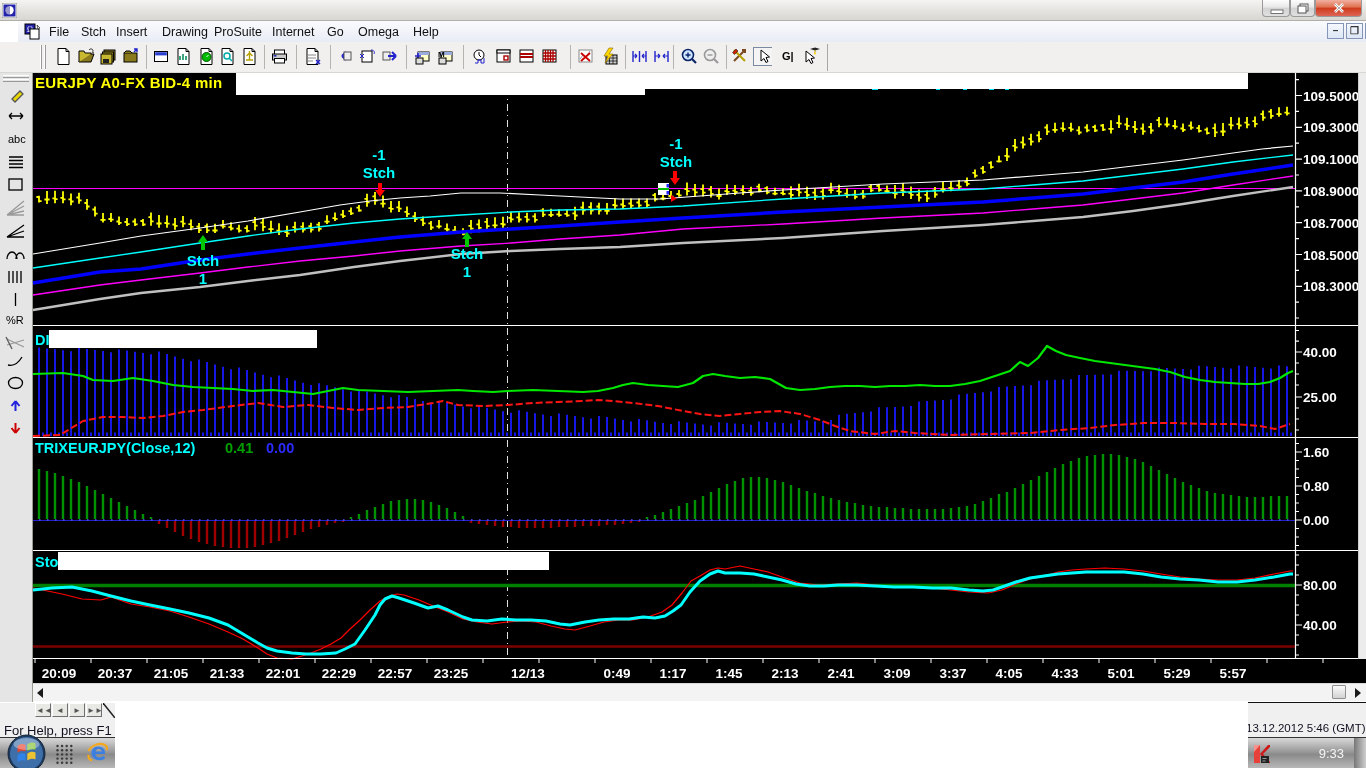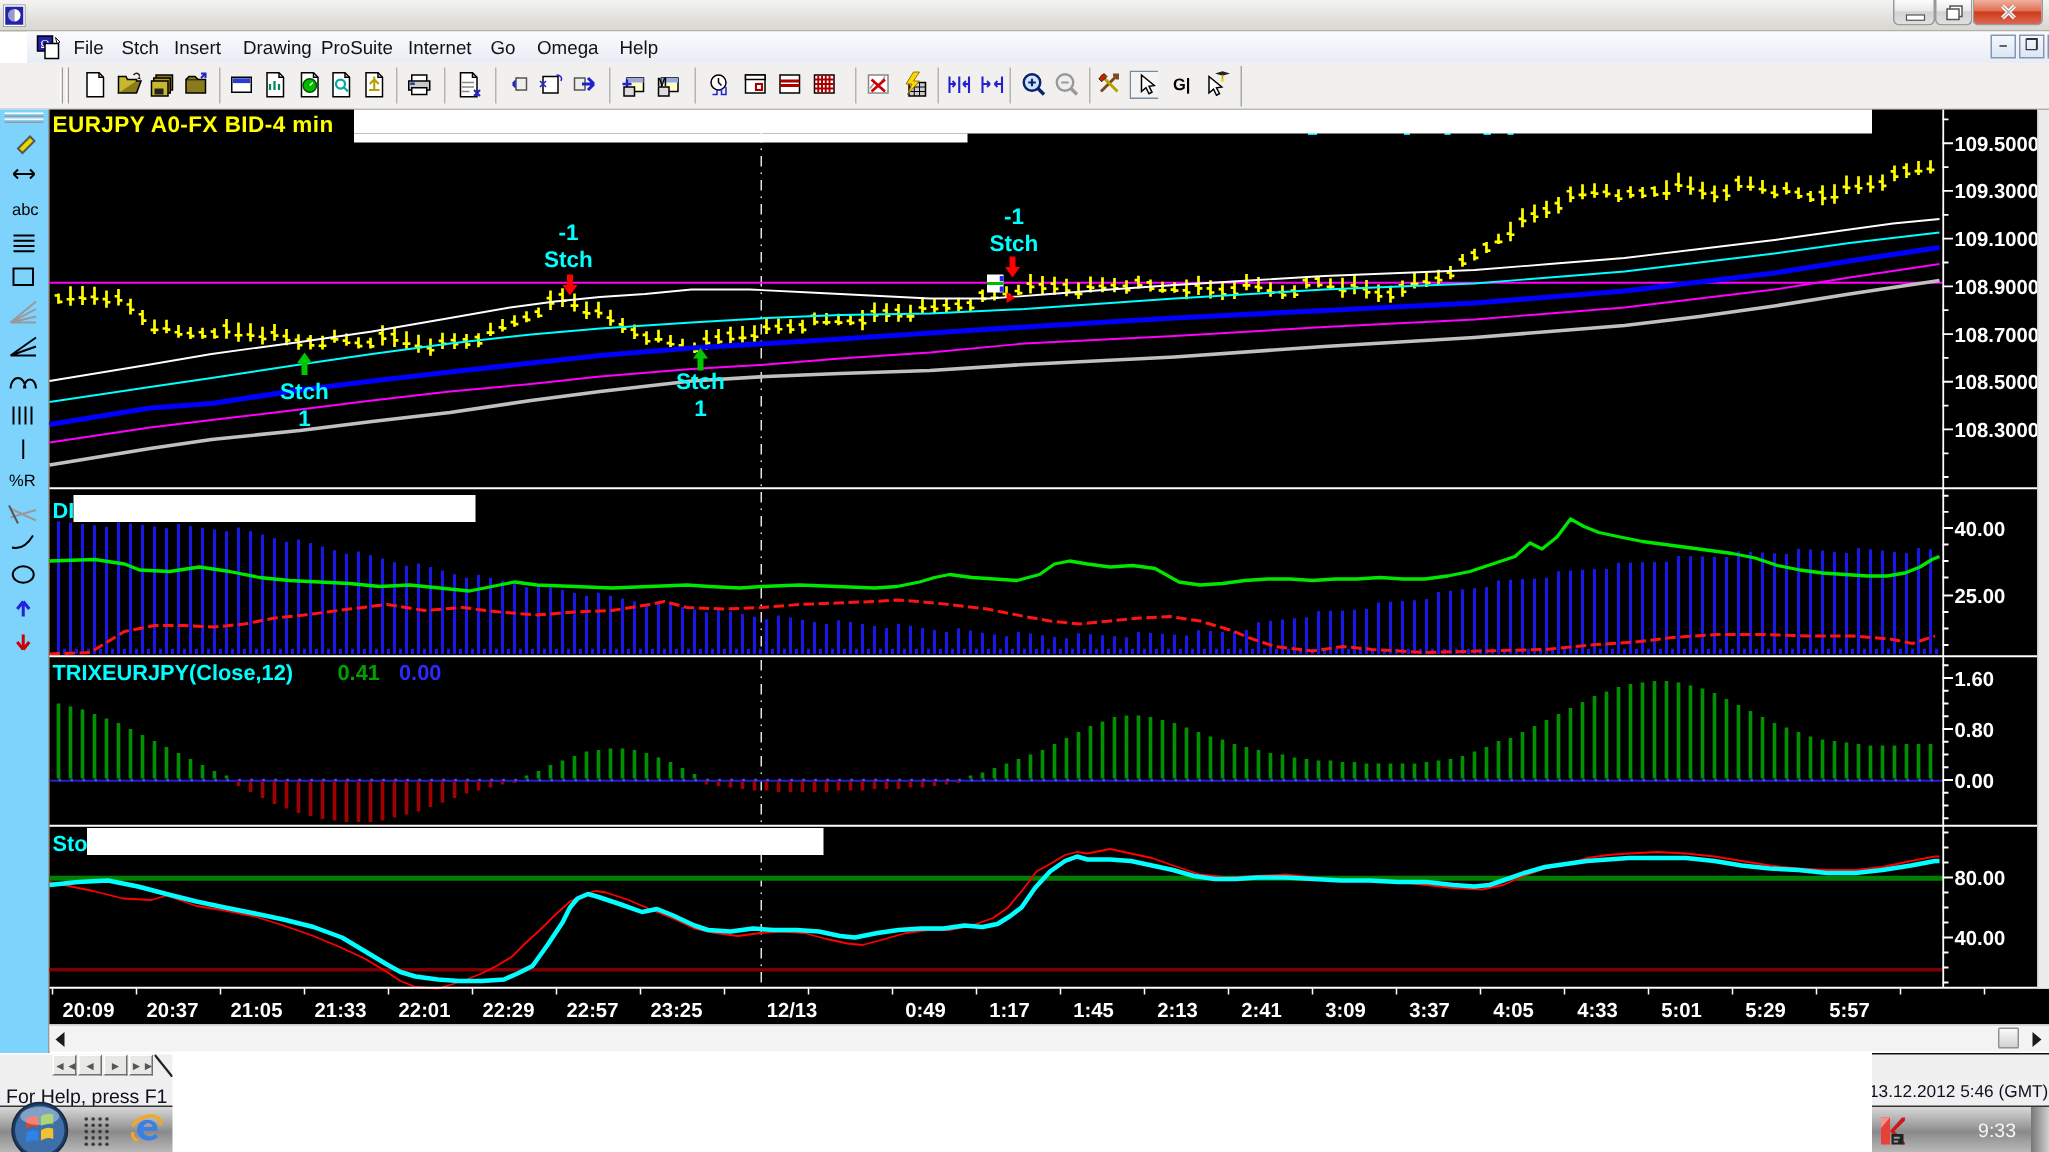--- a/index.html
+++ b/index.html
@@ -6,21 +6,21 @@
 .titlebar{left:0;top:0;width:1366px;height:21px;background:linear-gradient(#f4f4f2,#e2e1dd 60%,#d8d7d2);border-bottom:1px solid #b0afa9}
 .ttext{position:absolute;left:21px;top:3px;font-size:12.3px;color:#111}
 .wbtn{position:absolute;top:0;height:17px;border:1px solid #9a9a9a;border-top:none;border-radius:0 0 4px 4px;background:linear-gradient(#fdfdfd,#e8e8e8 45%,#d2d2d2 50%,#e0e0e0)}
 .wbtn.close{background:linear-gradient(#f0b0a0,#e07050 45%,#cf3a1a 50%,#d65)}
 .menubar{left:18px;top:21px;width:1366px;height:39px;background:linear-gradient(#fafbfd,#e8ecf5 55%,#dde3f0);border-bottom:1px solid #b8bcc8;font-size:12.5px;color:#111}
 .mdibtn{position:absolute;top:2px;width:17px;height:16px;background:linear-gradient(#f5f8fd,#dce6f5);border:1px solid #8595b5;color:#333;font-size:10px;line-height:14px;text-align:center;font-weight:bold}
 .toolbar{left:0;top:42px;width:1366px;height:31px;background:#f1f0ee;border-bottom:1px solid #d8d7d3}
 .ti{position:absolute;top:5px}
 .tsep{position:absolute;top:3px;width:1px;height:24px;background:#b5b5b0}
 .tbend{position:absolute;left:827px;top:2px;width:1px;height:27px;background:#a8a8a2}
-.lefttb{left:0;top:73px;width:33px;height:629px;background:#7dd3fc;border-right:1px solid #9a9a94}
+.lefttb{left:0;top:73px;width:33px;height:629px;background:#e5e5e5;border-right:1px solid #9a9a94}
 .ax{font:bold 13.5px "Liberation Sans",sans-serif;fill:#fff}
 .tx{font:bold 13.5px "Liberation Sans",sans-serif;fill:#fff}
 .hdr{font:bold 15px "Liberation Sans",sans-serif;fill:#ffff00;letter-spacing:.3px}
 .plab{font:bold 14.5px "Liberation Sans",sans-serif;fill:#00ffff}
 .sig{font:bold 15px "Liberation Sans",sans-serif;fill:#00ffff}
 .vscroll{left:1358px;top:73px;width:8px;height:586px;background:#ececec;border-left:1px solid #cfcfcf}
 .hscroll{left:33px;top:683px;width:1333px;height:18px;background:#f3f3f3;border-top:1px solid #d9d9d9}
 .blackline{left:1140px;top:702px;width:226px;height:2.5px;background:#111}
 .statusrow{left:0;top:703px;width:1366px;height:34px;background:#f0f0f0}
 .navbtn{position:absolute;top:0;width:16px;height:14px;background:#e8e8e4;border:1px solid;border-color:#fff #707070 #707070 #fff;color:#555;font-size:8px;text-align:center;line-height:13px}

